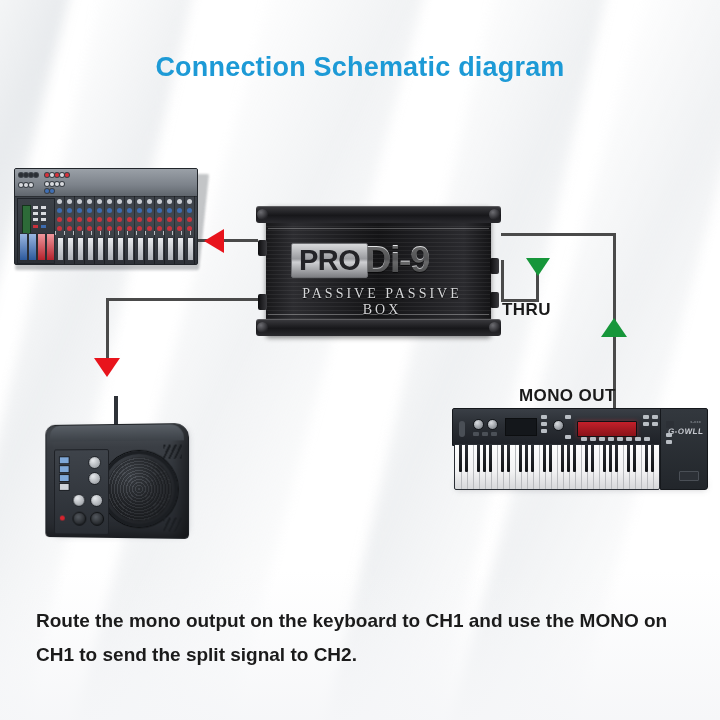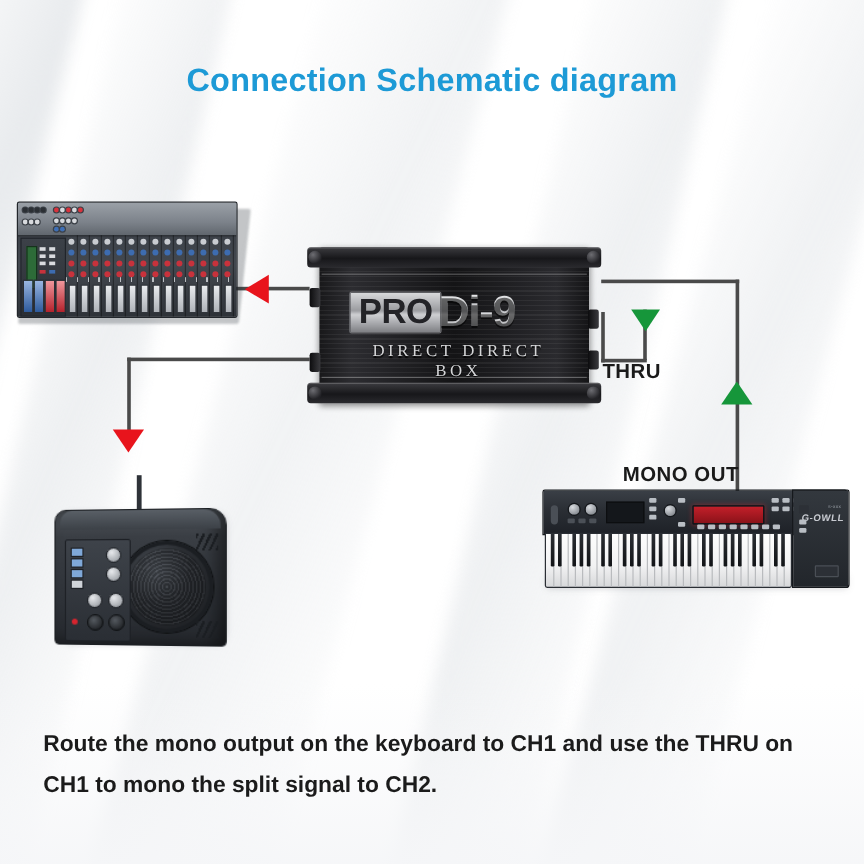--- a/index.html
+++ b/index.html
@@ -225,21 +225,21 @@
     <div class="di-hairline" style="top:22px;"></div>
     <div class="di-hairline" style="top:108px;"></div>
     <div class="di-jack" style="left:2px;top:34px;"></div>
     <div class="di-jack" style="left:2px;top:88px;"></div>
     <div class="di-jack" style="left:234px;top:52px;"></div>
     <div class="di-jack" style="left:234px;top:86px;"></div>
     <div class="di-logo">
       <span class="di-pro">PRO</span>
       <span class="di-di">Di-9</span>
     </div>
-    <div class="di-sub">DIRECT DIRECT BOX</div>
+    <div class="di-sub">PASSIVE PASSIVE BOX</div>
   </div>
 
   <div id="mixer">
     <div class="mx-shadow"></div>
     <div class="mx-body">
       <div class="mx-top">
         <div class="mx-knobrow" style="left:4px;top:4px;">
           <div class="mx-k dk"></div>
             <div class="mx-k dk"></div>
             <div class="mx-k dk"></div>
@@ -506,15 +506,15 @@
       <div class="bk" style="left:148px"></div>
         <div class="bk" style="left:154px"></div>
         <div class="bk" style="left:160px"></div>
       <div class="bk" style="left:172px"></div>
         <div class="bk" style="left:178px"></div>
       <div class="bk" style="left:190px"></div>
         <div class="bk" style="left:196px"></div>
     </div>
   </div>
 
-  <div id="caption">Route the mono output on the keyboard to CH1 and use the THRU on CH1 to mono the split signal to CH2.</div>
+  <div id="caption">Route the mono output on the keyboard to CH1 and use the MONO on CH1 to send the split signal to CH2.</div>
 
 </div>
 
 </body></html>

